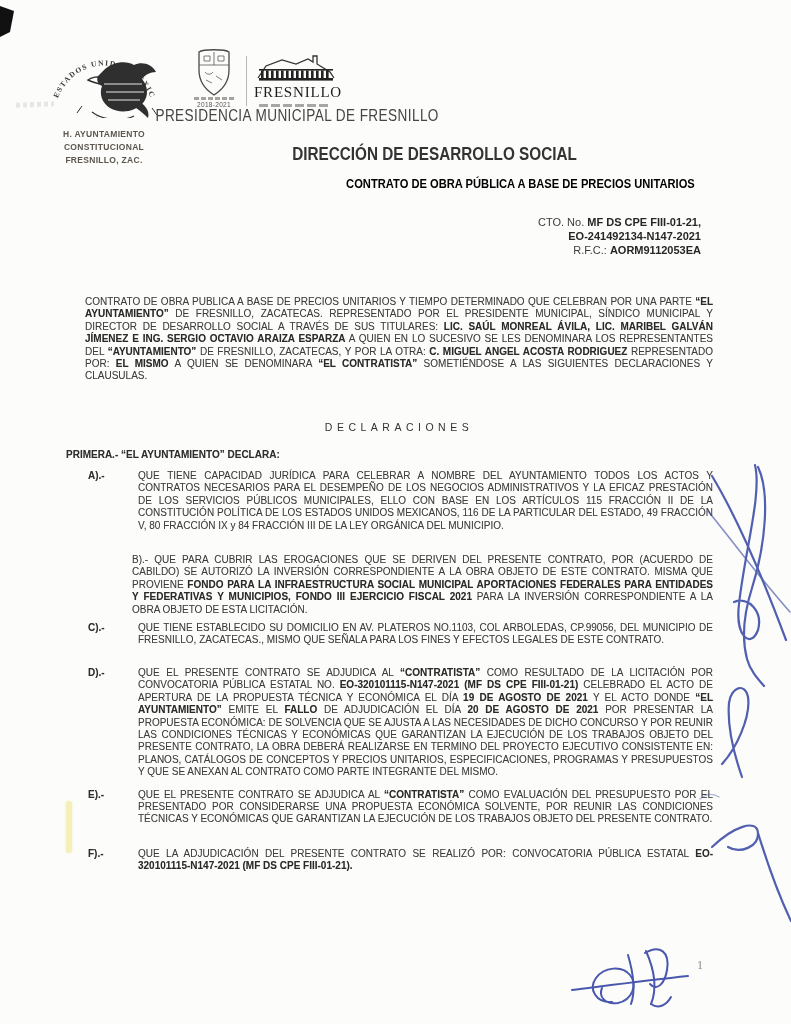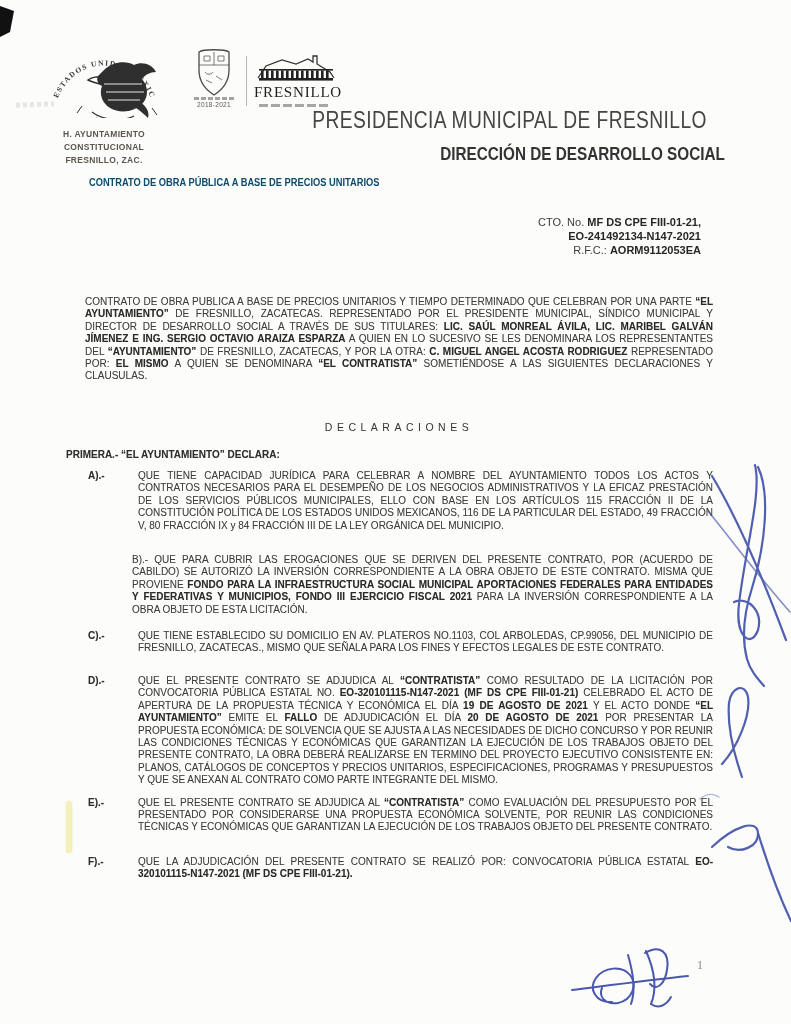--- a/index.html
+++ b/index.html
@@ -24,46 +24,46 @@
   .shield-years{left:191px;top:101px;width:46px;text-align:center;
     font-size:6.5px;color:#5a554f;letter-spacing:.3px;}
   .logo-divider{left:246px;top:56px;width:1px;height:50px;background:#b9b6b2;}
   .building-wrap{left:256px;top:54px;width:80px;height:30px;}
   .fres-word{left:252px;top:84px;width:90px;text-align:right;
     font-family:"Liberation Serif",serif;font-size:15px;letter-spacing:.8px;color:#1d1d1d;}
   .fres-tagline{left:259px;top:104px;width:70px;height:2.5px;
     background:repeating-linear-gradient(90deg,rgba(85,82,78,.5) 0 9px,transparent 9px 12px);}
 
   
-  .title-row{left:126px;top:106px;width:630px;text-align:right;
-    font-size:24px;color:#454545;letter-spacing:.5px;white-space:nowrap;}
-  .subtitle-row{left:120px;top:144px;width:630px;text-align:right;
+  .title-row{left:120px;top:106px;width:630px;text-align:left;
+    font-size:17px;color:#454545;letter-spacing:.5px;white-space:nowrap;}
+  .subtitle-row{left:120px;top:144px;width:630px;text-align:center;
     font-size:18px;font-weight:700;color:#333;white-space:nowrap;}
-  .contract-row{left:78px;top:177px;width:630px;text-align:left;
-    font-size:10px;font-weight:700;color:#0c4a6e;white-space:nowrap;}
+  .contract-row{left:78px;top:177px;width:630px;text-align:right;
+    font-size:12px;font-weight:700;color:#000000;white-space:nowrap;}
   .squish{display:inline-block;transform:scaleX(.8);transform-origin:center;}
   .squish2{display:inline-block;transform:scaleX(.85);transform-origin:center;}
   .squish3{display:inline-block;transform:scaleX(.93);transform-origin:center;}
   .cto-block{left:71px;top:215px;width:630px;text-align:right;
     font-size:11px;line-height:14px;color:#3c3c3c;}
   .cto-block b{color:#262626;}
 
   
   .intro{left:85px;top:296px;width:628px;}
   .decl-title{left:85px;top:421px;width:628px;text-align:center;
     font-size:10.5px;font-weight:400;letter-spacing:4.5px;color:#333;}
   .primera{left:66px;top:449px;width:620px;font-size:10px;font-weight:700;color:#2e2e2e;
     text-shadow:0 0 .4px rgba(60,60,60,.3);}
   .items{left:85px;top:470px;width:628px;}
   .item{display:flex;}
   .item .lbl{flex:none;width:50px;padding-left:3px;font-weight:700;font-size:10px;
     color:#2e2e2e;text-shadow:0 0 .4px rgba(60,60,60,.3);}
   .item .txt{flex:1;}
   .item.indent{padding-left:47px;}
-  .mb-a{margin-bottom:22px}.mb-b{margin-bottom:14px}.mb-c{margin-bottom:20px}
+  .mb-a{margin-bottom:22px}.mb-b{margin-bottom:6px}.mb-c{margin-bottom:20px}
   .mb-d{margin-bottom:10px}.mb-e{margin-bottom:22px}
 
   
   .overlay{left:0;top:0;width:791px;height:1024px;pointer-events:none;}
   .pagenum{left:697px;top:958px;font-family:"Liberation Serif",serif;
     font-size:12px;color:#8a8a8a;}
   .highlight{left:66px;top:801px;width:6px;height:52px;border-radius:3px;
     background:rgba(238,228,120,.5);box-shadow:0 0 2px rgba(238,228,120,.5);}
   .smudge{left:16px;top:102px;width:38px;height:5px;transform:rotate(-2deg);
     background:repeating-linear-gradient(90deg,rgba(110,100,90,.14) 0 4px,transparent 4px 7px);}

